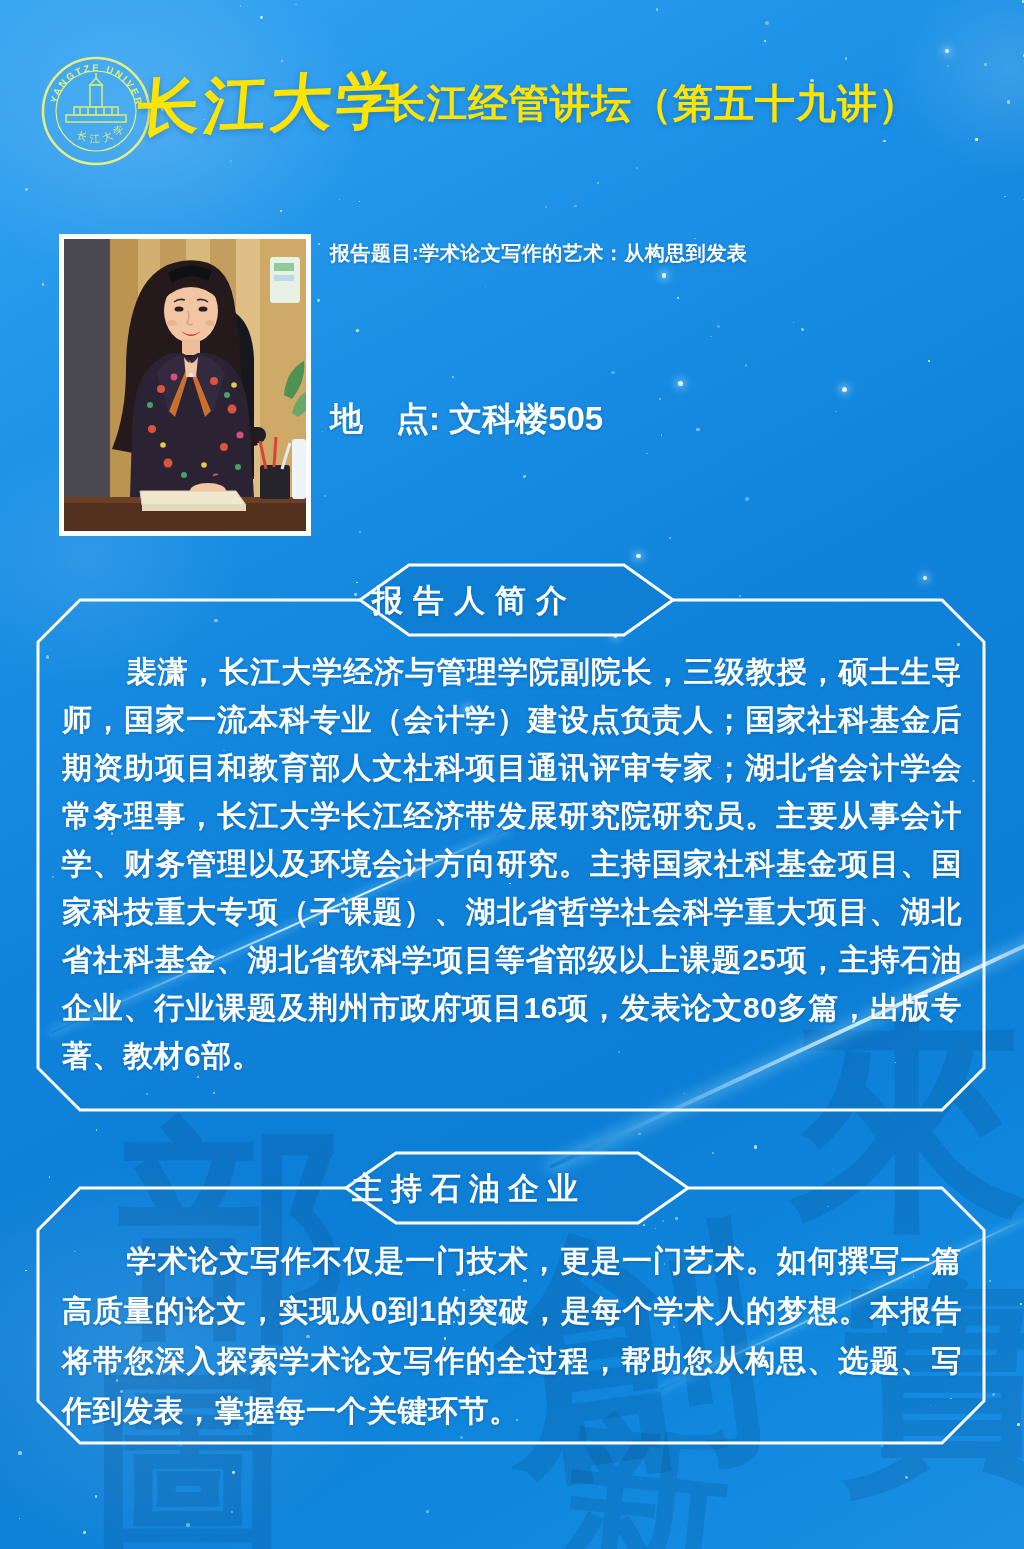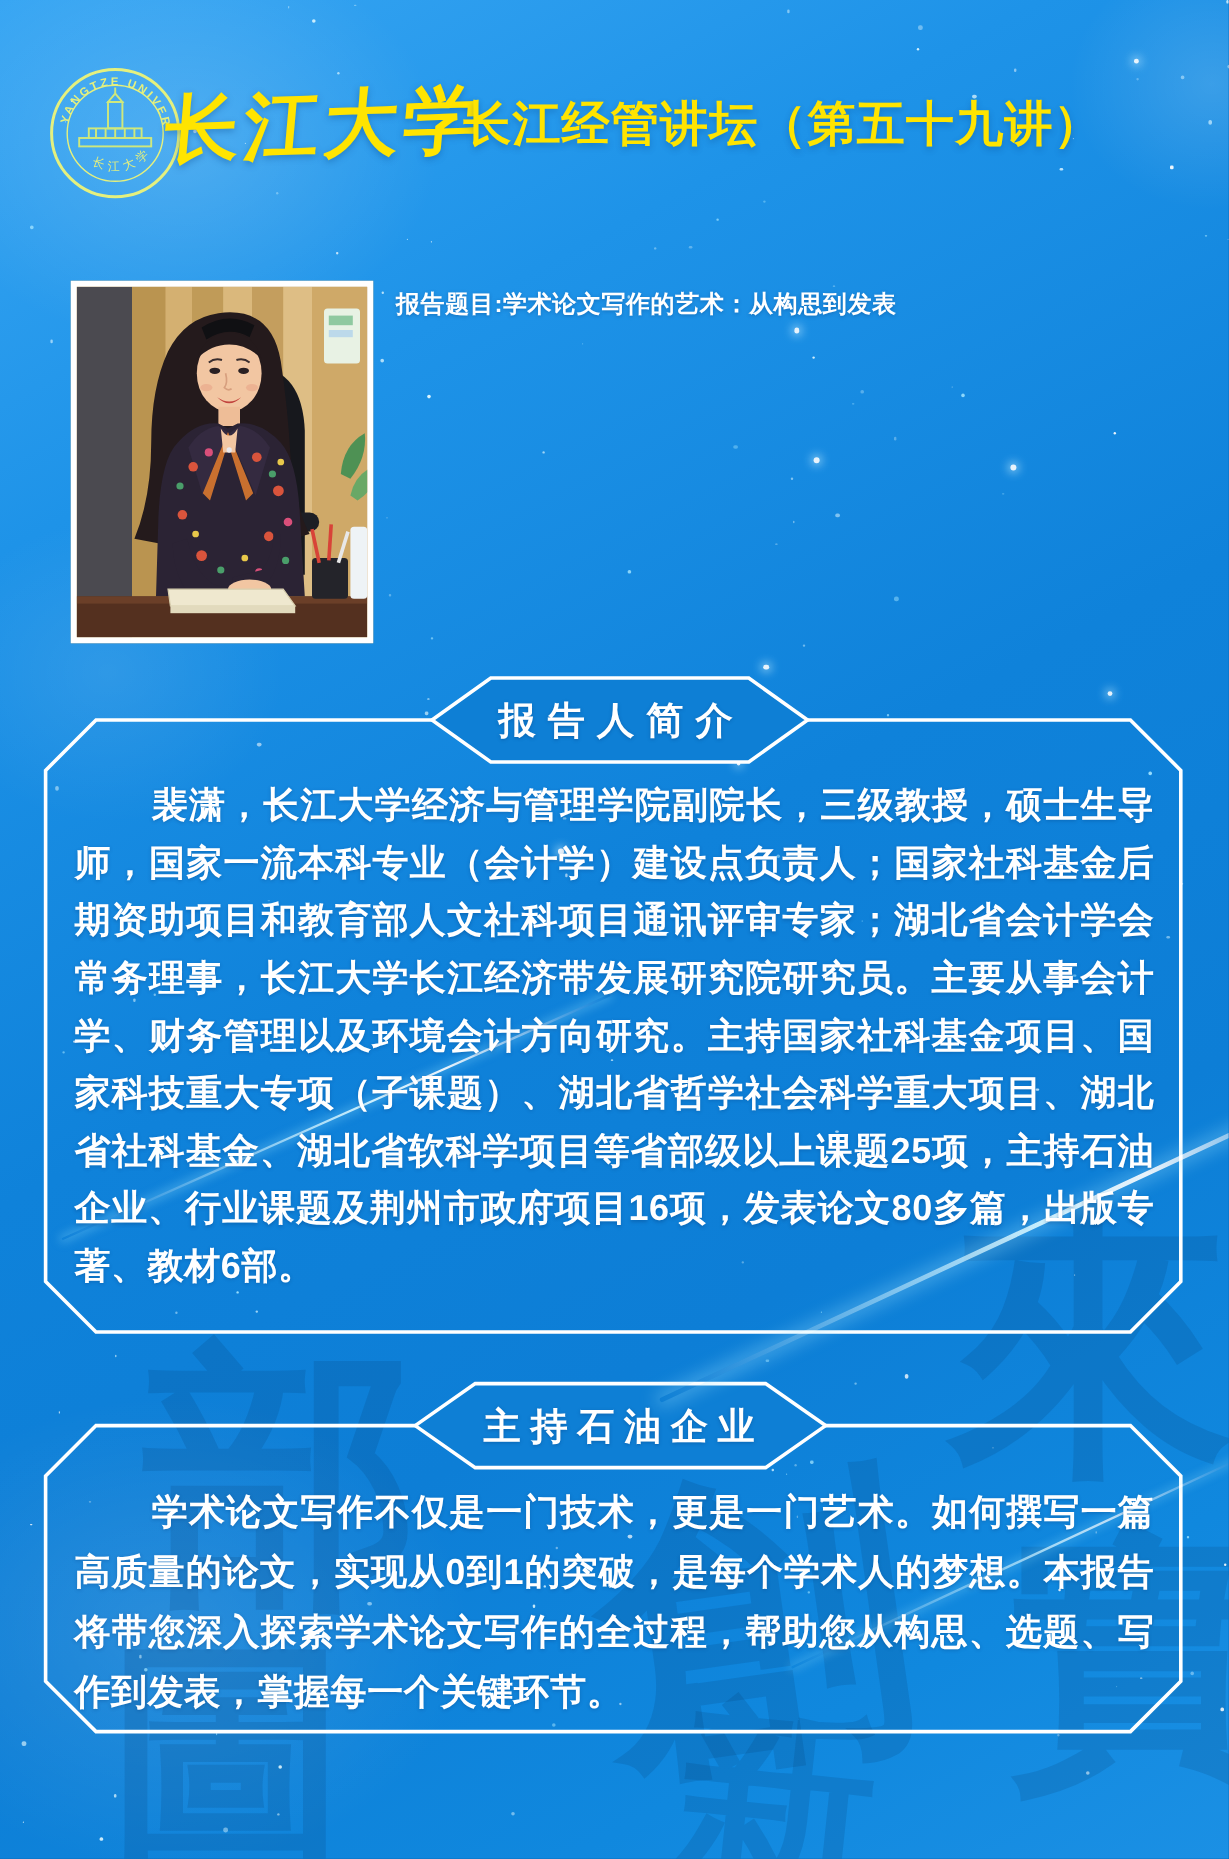--- a/index.html
+++ b/index.html
@@ -40,21 +40,21 @@
   
   .info-line{position:absolute;left:330px;color:#fff;font-weight:900;white-space:nowrap;text-shadow:0 1px 3px rgba(0,50,110,.35);}
   .info-topic{top:240px;font-size:20px;letter-spacing:.5px;}
   .info-time{top:311px;font-size:33px;}
   .info-loc{top:397px;font-size:33px;}
   .info-speaker{top:467px;font-size:33px;}
 
   
   .overlay{position:absolute;left:0;top:0;pointer-events:none;}
   .banner-title{
-    position:absolute;color:#fff;font-weight:900;text-align:center;
+    position:absolute;color:#fff;font-weight:900;
     text-shadow:0 1px 3px rgba(0,50,110,.35);
   }
   .banner-1{left:372px;top:580px;width:292px;font-size:31px;letter-spacing:10px;}
   .banner-2{left:352px;top:1168px;width:336px;font-size:31px;letter-spacing:8px;}
   .section-body{
     position:absolute;left:62px;width:900px;color:#fff;font-weight:700;
     text-align:justify;text-indent:2.15em;letter-spacing:.5px;
     text-shadow:0 1px 3px rgba(0,50,110,.3);
   }
   .body-1{top:648px;font-size:30px;line-height:48px;}
@@ -360,20 +360,21 @@
 
       <rect x="196" y="226" width="30" height="34" rx="3" fill="#24242a"></rect>
       <line x1="202" y1="230" x2="196" y2="202" stroke="#d84338" stroke-width="3"></line>
       <line x1="210" y1="228" x2="212" y2="198" stroke="#d84338" stroke-width="3"></line>
       <line x1="218" y1="230" x2="226" y2="204" stroke="#e8e8e8" stroke-width="3"></line>
       <rect x="228" y="200" width="14" height="60" rx="3" fill="#eef3f6"></rect>
     </svg>
   </div>
 
   <div class="info-line info-topic">报告题目:学术论文写作的艺术：从构思到发表</div>
+  <div class="info-line info-loc">地　点: 文科楼505</div>
 
   <svg class="overlay" width="1024" height="1549" viewBox="0 0 1024 1549">
     <g fill="none" stroke="#ffffff" stroke-width="3">
       <polygon points="80,600 942,600 984,642 984,1068 942,1110 80,1110 38,1068 38,642"></polygon>
       <polygon points="80,1188 942,1188 984,1230 984,1401 942,1443 80,1443 38,1401 38,1230"></polygon>
     </g>
     <g stroke="#ffffff" stroke-width="3" fill="#0e7fd5">
       <polygon points="360,600 409,565 624,565 673,600 624,635 409,635"></polygon>
       <polygon points="346,1188 396,1153 638,1153 688,1188 638,1223 396,1223"></polygon>
     </g>

